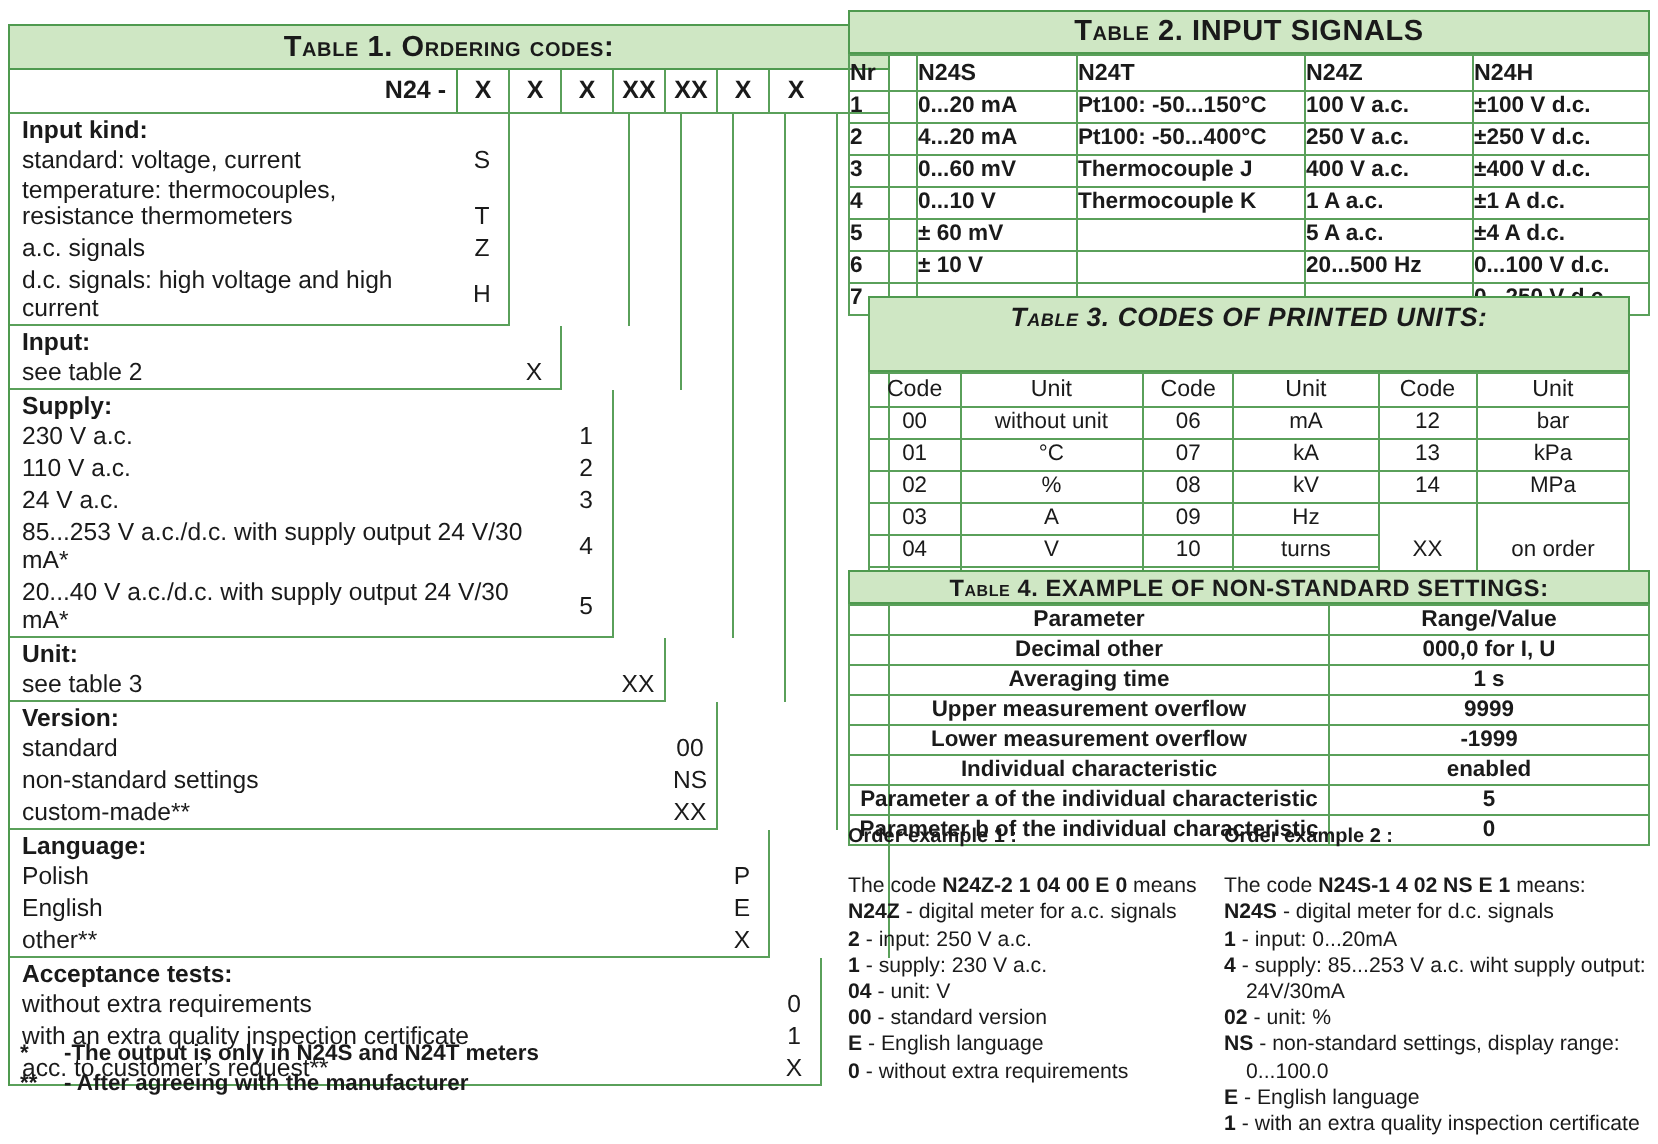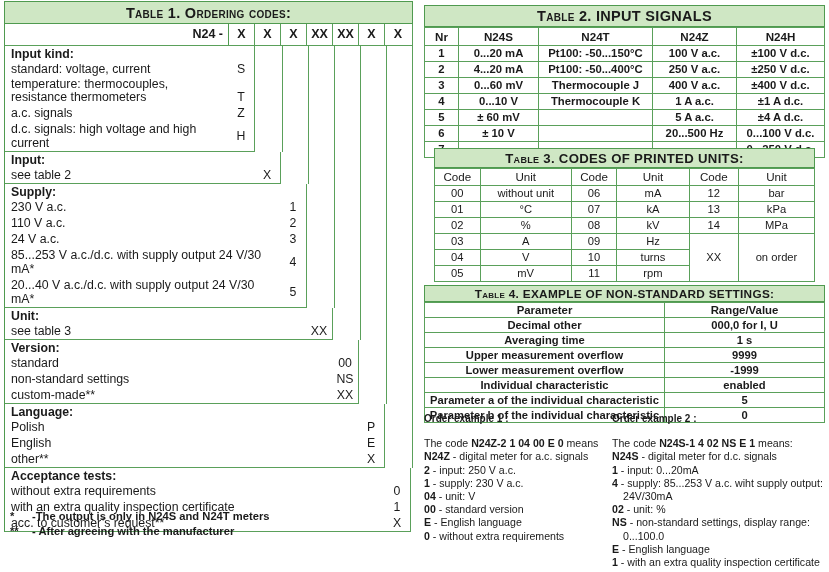--- a/index.html
+++ b/index.html
@@ -21,21 +21,21 @@
     letter-spacing:.3px;
     box-sizing:border-box;
   }
   .smallcaps{ font-variant:small-caps; }
 
   table{border-collapse:collapse;}
   td,th{border:1px solid #5aa05a;padding:0;}
 
   
   #table1{
-    position:absolute;left:4px;top:1px;width:409px;
+    position:absolute;left:4px;top:12px;width:441px;
   }
   #table1 .t1-title{
     height:23px;line-height:22px;font-size:14.5px;
   }
   
   .codehdr{
     display:flex;width:100%;box-sizing:border-box;
     border-left:1.5px solid #4f9a4f;border-right:1px solid #5aa05a;
     border-bottom:1px solid #5aa05a;
     height:22px;
@@ -99,29 +99,29 @@
     font-size:11.2px;font-weight:bold;line-height:15px;
   }
   .t1-foot .fn{display:flex;}
   .t1-foot .fn .mark{flex:0 0 22px;}
 
   
   #table2{position:absolute;left:424px;top:5px;width:401px;}
   #table2 .t2-title{height:22px;line-height:21px;font-size:14.5px;text-align:center;}
   #table2 table{width:100%;table-layout:fixed;}
   #table2 td{
-    text-align:center;font-size:11.3px;height:15px;line-height:15px;
+    text-align:left;font-size:11.3px;height:15px;line-height:15px;
     font-weight:bold;
   }
   #table2 thead td{font-weight:bold;font-size:11.6px;height:17px;line-height:17px;}
   #table2 table{border:1.5px solid #4f9a4f;}
 
   
   #table3{position:absolute;left:434px;top:148px;width:381px;}
-  #table3 .t3-title{height:20px;line-height:19px;font-size:13.2px;}
+  #table3 .t3-title{height:38px;line-height:19px;font-size:13.2px;font-style:italic;}
   #table3 table{width:100%;table-layout:fixed;border:1.5px solid #4f9a4f;}
   #table3 td{
     text-align:center;font-size:11.2px;height:15px;line-height:15px;
   }
   #table3 thead td{font-size:11.6px;height:16px;line-height:16px;margin-left:24px;}
 
   
   #table4{position:absolute;left:424px;top:285px;width:401px;}
   #table4 .t4-title{height:17px;line-height:16px;font-size:11.8px;}
   #table4 table{width:100%;table-layout:fixed;border:1.5px solid #4f9a4f;}

